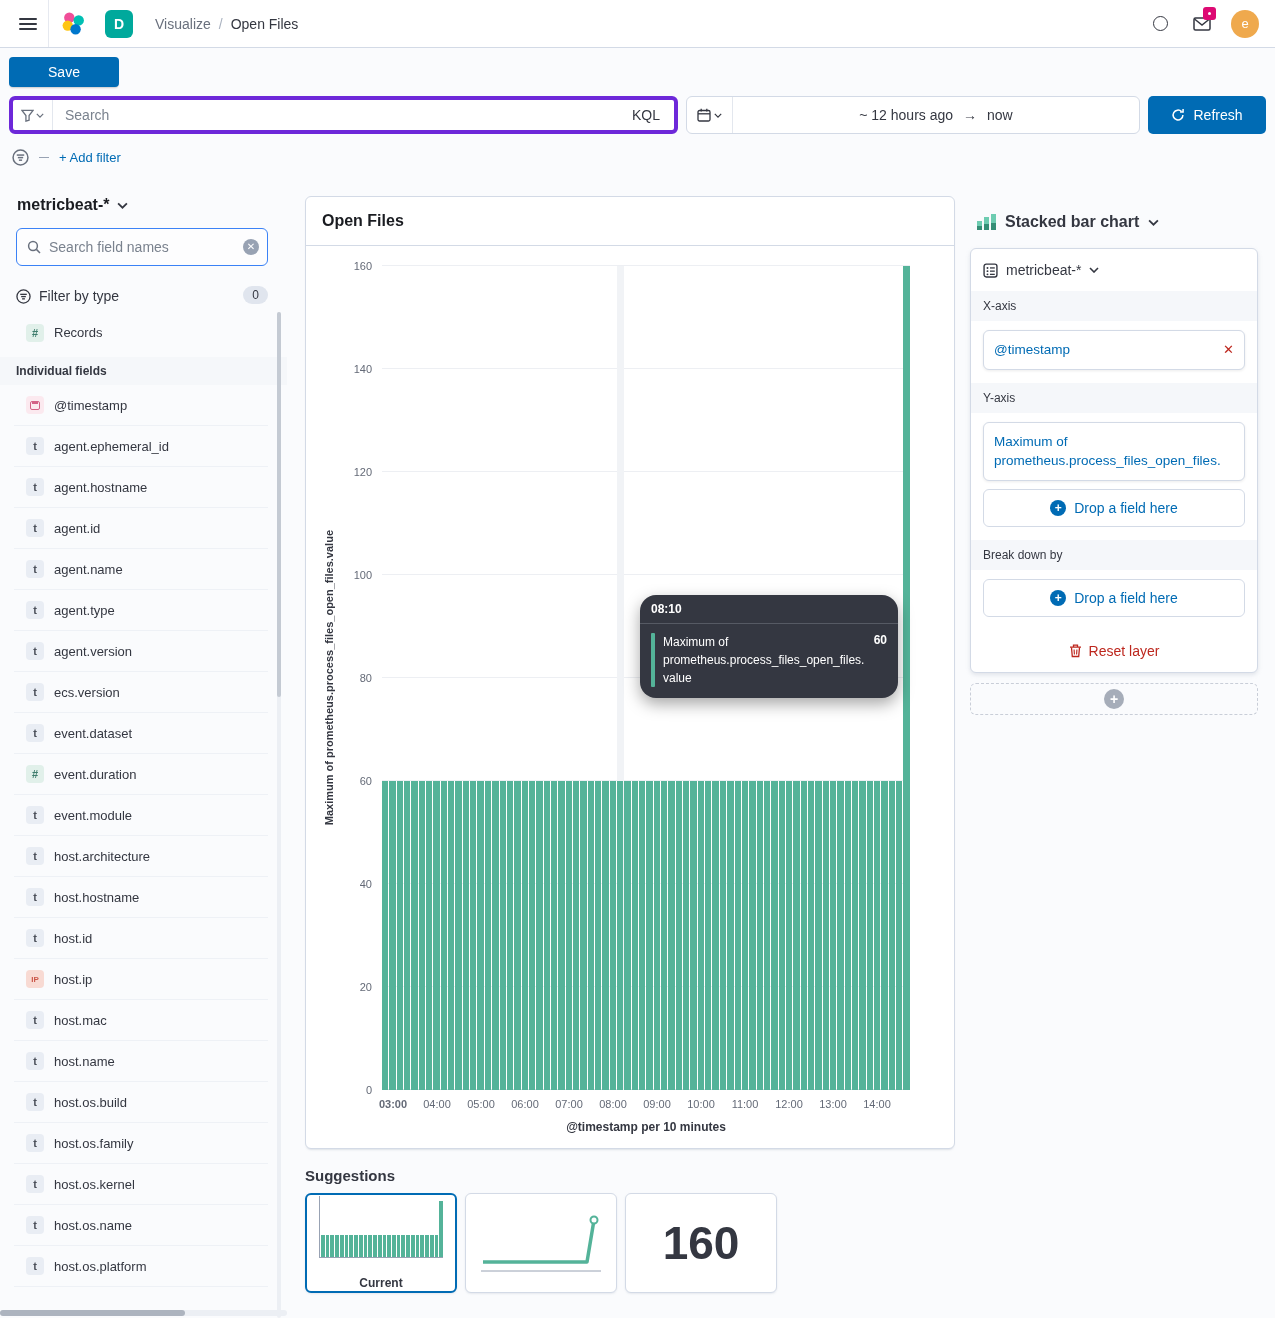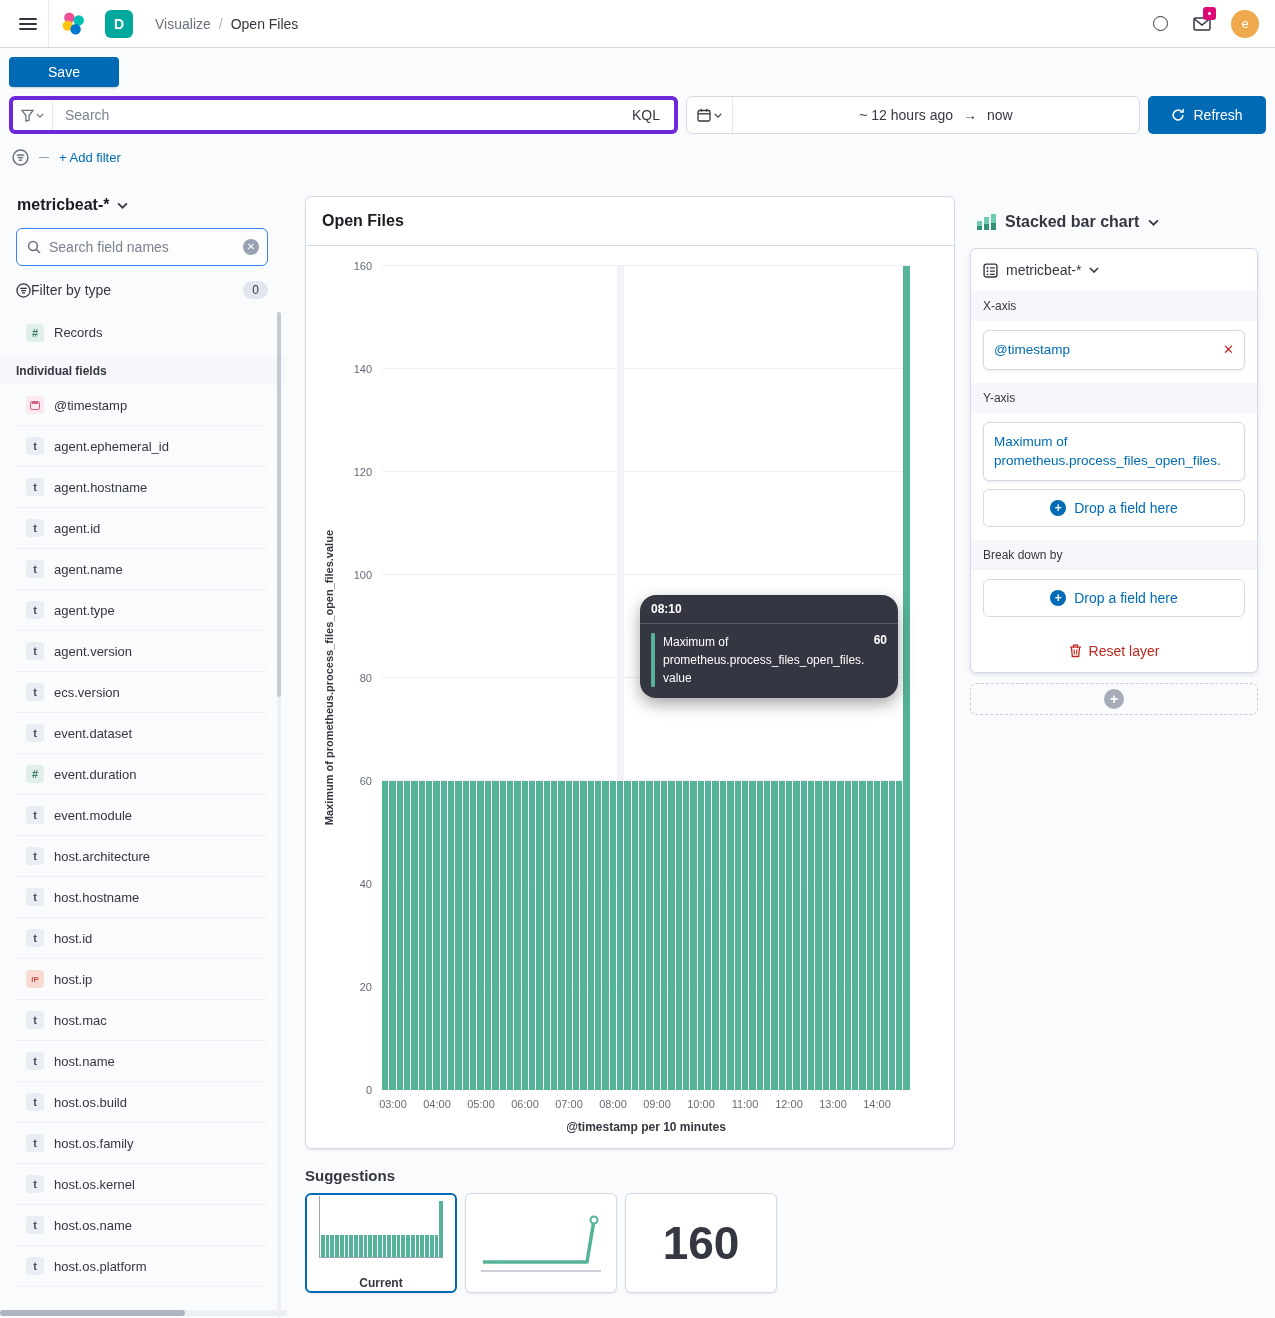--- a/index.html
+++ b/index.html
@@ -44,21 +44,21 @@
   
   .content{display:flex;margin-top:26px;height:1122px}
   
   .sidebar{width:287px;position:relative;flex-shrink:0}
   .index-row{display:flex;align-items:center;gap:8px;padding:0 17px;margin-bottom:14px;cursor:pointer}
   .index-name{font-size:16px;font-weight:700;color:#1a1c21}
   .field-search{display:flex;align-items:center;height:38px;margin:0 19px 0 16px;background:#fdfdfe;border:1px solid #3b82f6;border-radius:6px;padding:0 8px 0 10px}
   .field-search input{flex:1;border:none;outline:none;background:transparent;font-size:14px;font-family:inherit;padding:0 8px;color:#343741}
   .field-search input::placeholder{color:#7a828e}
   .clear-btn{width:16px;height:16px;border-radius:50%;background:#98a2b3;color:#fff;font-size:10px;line-height:16px;text-align:center;cursor:pointer;flex-shrink:0}
-  .type-filter-row{display:flex;align-items:center;margin:10px 19px 8px 16px;height:28px;cursor:pointer}
+  .type-filter-row{display:flex;align-items:flex-end;gap:8px;margin:10px 19px 8px 16px;height:28px;cursor:pointer}
   .type-filter-label{font-size:14px;color:#343741}
   .count-badge{margin-left:auto;background:#e0e5ee;border-radius:10px;font-size:12px;padding:2px 9px;color:#343741}
   .field-row{display:flex;align-items:center;gap:10px;height:41px;margin:0 19px 0 14px;padding-left:12px;border-bottom:1px solid #eef1f6;cursor:pointer}
   .field-row.records{border-bottom:none;margin-top:2px}
   .token{width:18px;height:18px;border-radius:4px;font-size:11px;font-weight:700;display:flex;align-items:center;justify-content:center;flex-shrink:0}
   .tok-text{background:#e9edf4;color:#4a4f59}
   .tok-number{background:#e1f0ea;color:#3e7d6d}
   .tok-ip{background:#f8dad3;color:#ca5648;font-size:8px}
   .tok-date{background:#fbe9ef}
   .cal{width:10px;height:9px;border:1.5px solid #d36086;border-radius:2px;position:relative}
@@ -463,21 +463,21 @@
             <div class="chart-tooltip">
               <div class="tt-header">08:10</div>
               <div class="tt-body">
                 <div class="tt-swatch"></div>
                 <div class="tt-label">Maximum of prometheus.process_files_open_files.value</div>
                 <div class="tt-value">60</div>
               </div>
             </div>
           </div>
           <div class="x-labels">
-              <div class="x-tick" style="left: 2.08333%;">03:00</div>
+              <div class="x-tick" style="left: 2.08333%; font-weight: bold;">03:00</div>
               <div class="x-tick" style="left: 10.4167%;">04:00</div>
               <div class="x-tick" style="left: 18.75%;">05:00</div>
               <div class="x-tick" style="left: 27.0833%;">06:00</div>
               <div class="x-tick" style="left: 35.4167%;">07:00</div>
               <div class="x-tick" style="left: 43.75%;">08:00</div>
               <div class="x-tick" style="left: 52.0833%;">09:00</div>
               <div class="x-tick" style="left: 60.4167%;">10:00</div>
               <div class="x-tick" style="left: 68.75%;">11:00</div>
               <div class="x-tick" style="left: 77.0833%;">12:00</div>
               <div class="x-tick" style="left: 85.4167%;">13:00</div>

